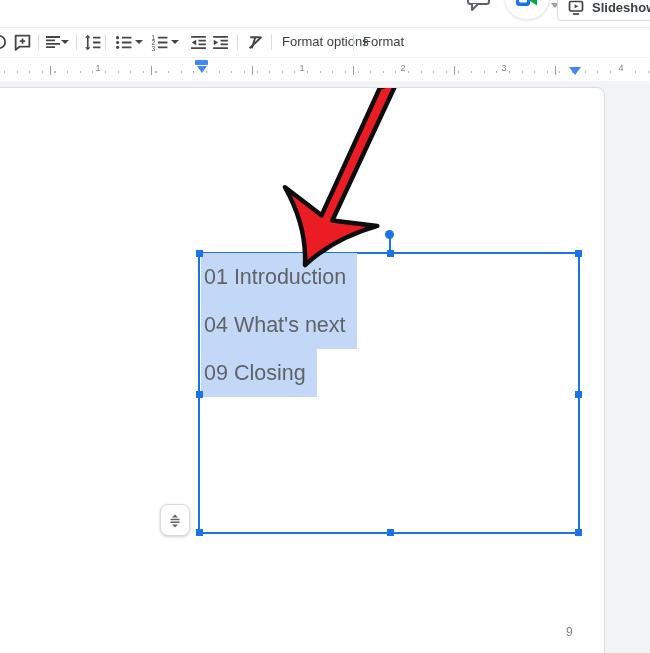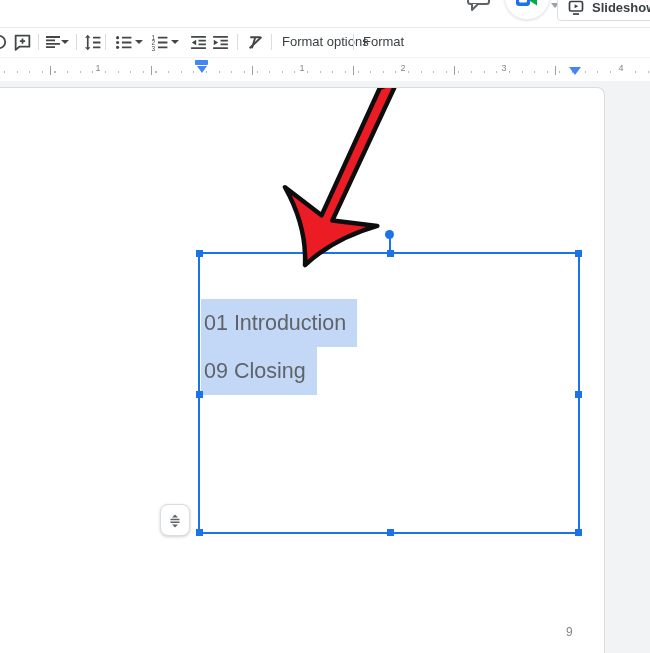--- a/index.html
+++ b/index.html
@@ -188,23 +188,26 @@
         <div class="handle" style="left:-4px;top:-4px;"></div>
         <div class="handle" style="left:187px;top:-4px;"></div>
         <div class="handle" style="right:-4px;top:-4px;"></div>
         <div class="handle" style="left:-4px;top:137px;"></div>
         <div class="handle" style="right:-4px;top:137px;"></div>
         <div class="handle" style="left:-4px;bottom:-4px;"></div>
         <div class="handle" style="left:187px;bottom:-4px;"></div>
         <div class="handle" style="right:-4px;bottom:-4px;"></div>
       </div>
 
-      <div class="rows" style="left:201px;top:165px;margin-top:46px;">
+      <div class="rows" style="left:201px;top:165px;">
         <div class="row">
             <span class="hl">01 Introduction</span>
+          </div>
+        <div class="row">
+            <span class="hl">04 What's next</span>
           </div>
         <div class="row">
             <span class="hl">09 Closing</span>
           </div>
       </div>
 
       <div class="autofit-btn">
         <svg width="14" height="17" viewBox="0 0 14 17">
           <path d="M7 5.6 L10 2.6 H4 Z" fill="#5f6368" transform="rotate(180 7 4.1)"></path>
           <path d="M2.5 7.6 h9 M2.5 10.2 h9" stroke="#5f6368" stroke-width="1.5"></path>

